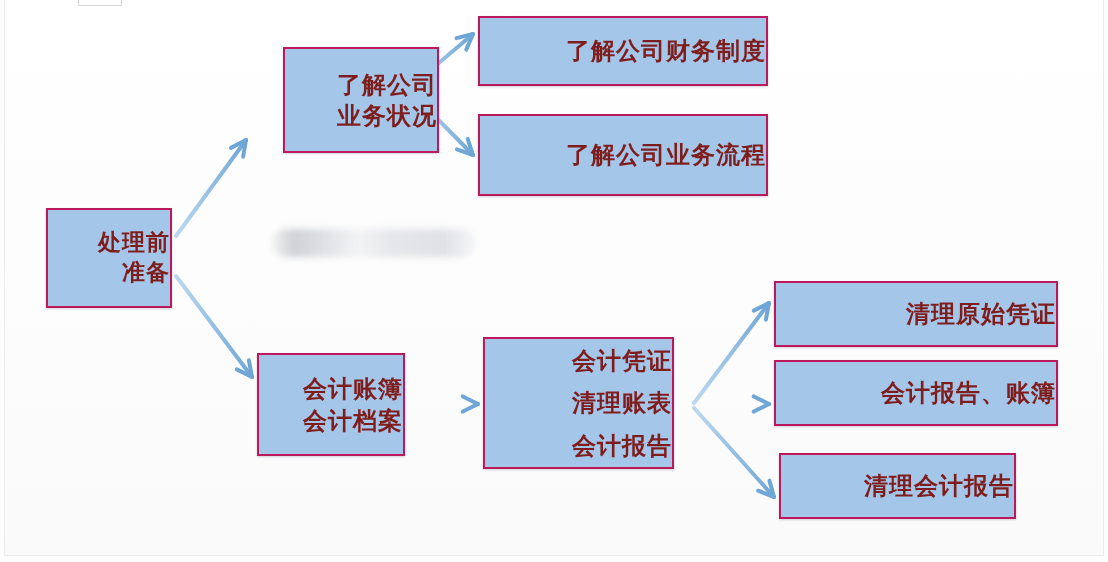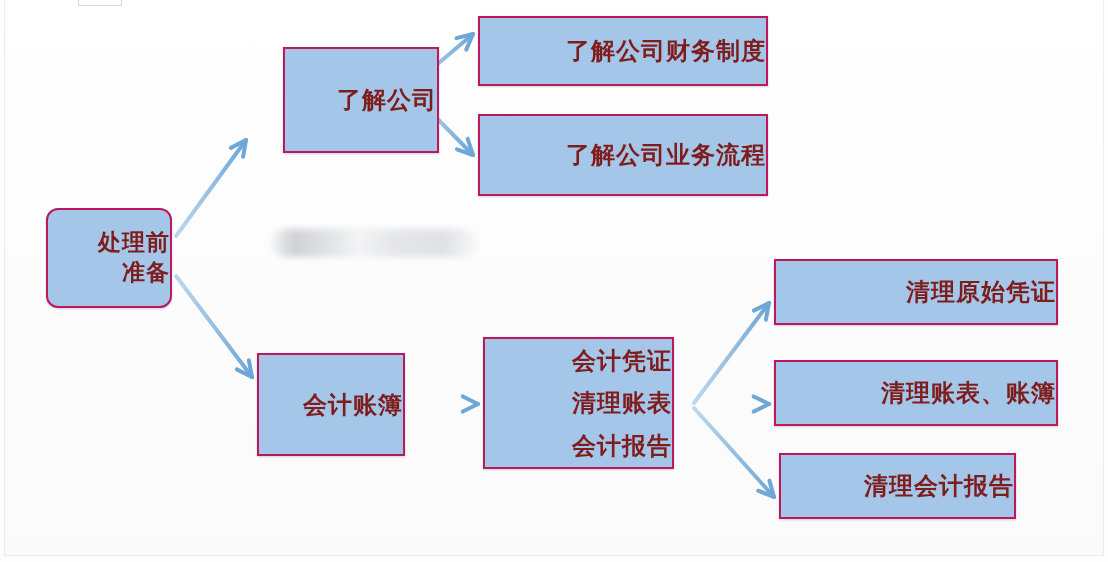--- a/index.html
+++ b/index.html
@@ -48,21 +48,21 @@
     justify-content: center;
     color: #7f1d1d;
     text-align: center;
     letter-spacing: 1px;
     box-shadow: 0 1px 2px rgba(120,130,145,0.35);
   }
   .node .line {
     line-height: 1.30;
     white-space: nowrap;
   }
-  .n-small { font-size: 23px; font-weight: 600; border-radius: 12px; }
+  .n-small { font-size: 23px; font-weight: 600; }
   .n-wide  { font-size: 24px; font-weight: 600; }
   .n-mid   { font-size: 24px; font-weight: 600; }
 
   
   #redaction {
     position: absolute;
     left: 272px;
     top: 229px;
     width: 204px;
     height: 28px;
@@ -149,40 +149,42 @@
       </g>
   </svg>
 
   <div id="nodes-layer">
       <div class="node n-small" style="left: 46px; top: 208px; width: 126px; height: 100px;">
         <div class="line">处理前</div>
         <div class="line">准备</div>
       </div>
       <div class="node n-mid" style="left: 251px; top: 47px; width: 156px; height: 106px; margin-left: 32px;">
         <div class="line">了解公司</div>
+        <div class="line">业务状况</div>
       </div>
       <div class="node n-wide" style="left: 478px; top: 16px; width: 290px; height: 70px;">
         <div class="line">了解公司财务制度</div>
       </div>
       <div class="node n-wide" style="left: 478px; top: 114px; width: 290px; height: 82px;">
         <div class="line">了解公司业务流程</div>
       </div>
       <div class="node n-mid" style="left: 257px; top: 353px; width: 148px; height: 103px;">
         <div class="line">会计账簿</div>
+        <div class="line">会计档案</div>
       </div>
       <div class="node n-mid" style="left: 483px; top: 337px; width: 191px; height: 132px; gap: 11px;">
         <div class="line">会计凭证</div>
         <div class="line">清理账表</div>
         <div class="line">会计报告</div>
       </div>
-      <div class="node n-wide" style="left: 774px; top: 259px; width: 284px; height: 66px;">
+      <div class="node n-wide" style="left: 774px; top: 281px; width: 284px; height: 66px;">
         <div class="line">清理原始凭证</div>
       </div>
       <div class="node n-wide" style="left: 774px; top: 360px; width: 284px; height: 66px;">
-        <div class="line">清理账表、账簿</div>
+        <div class="line">会计报告、账簿</div>
       </div>
       <div class="node n-wide" style="left: 779px; top: 453px; width: 237px; height: 66px;">
         <div class="line">清理会计报告</div>
       </div>
     </div>
 
   <div id="redaction"></div>
 
 </div>
 

